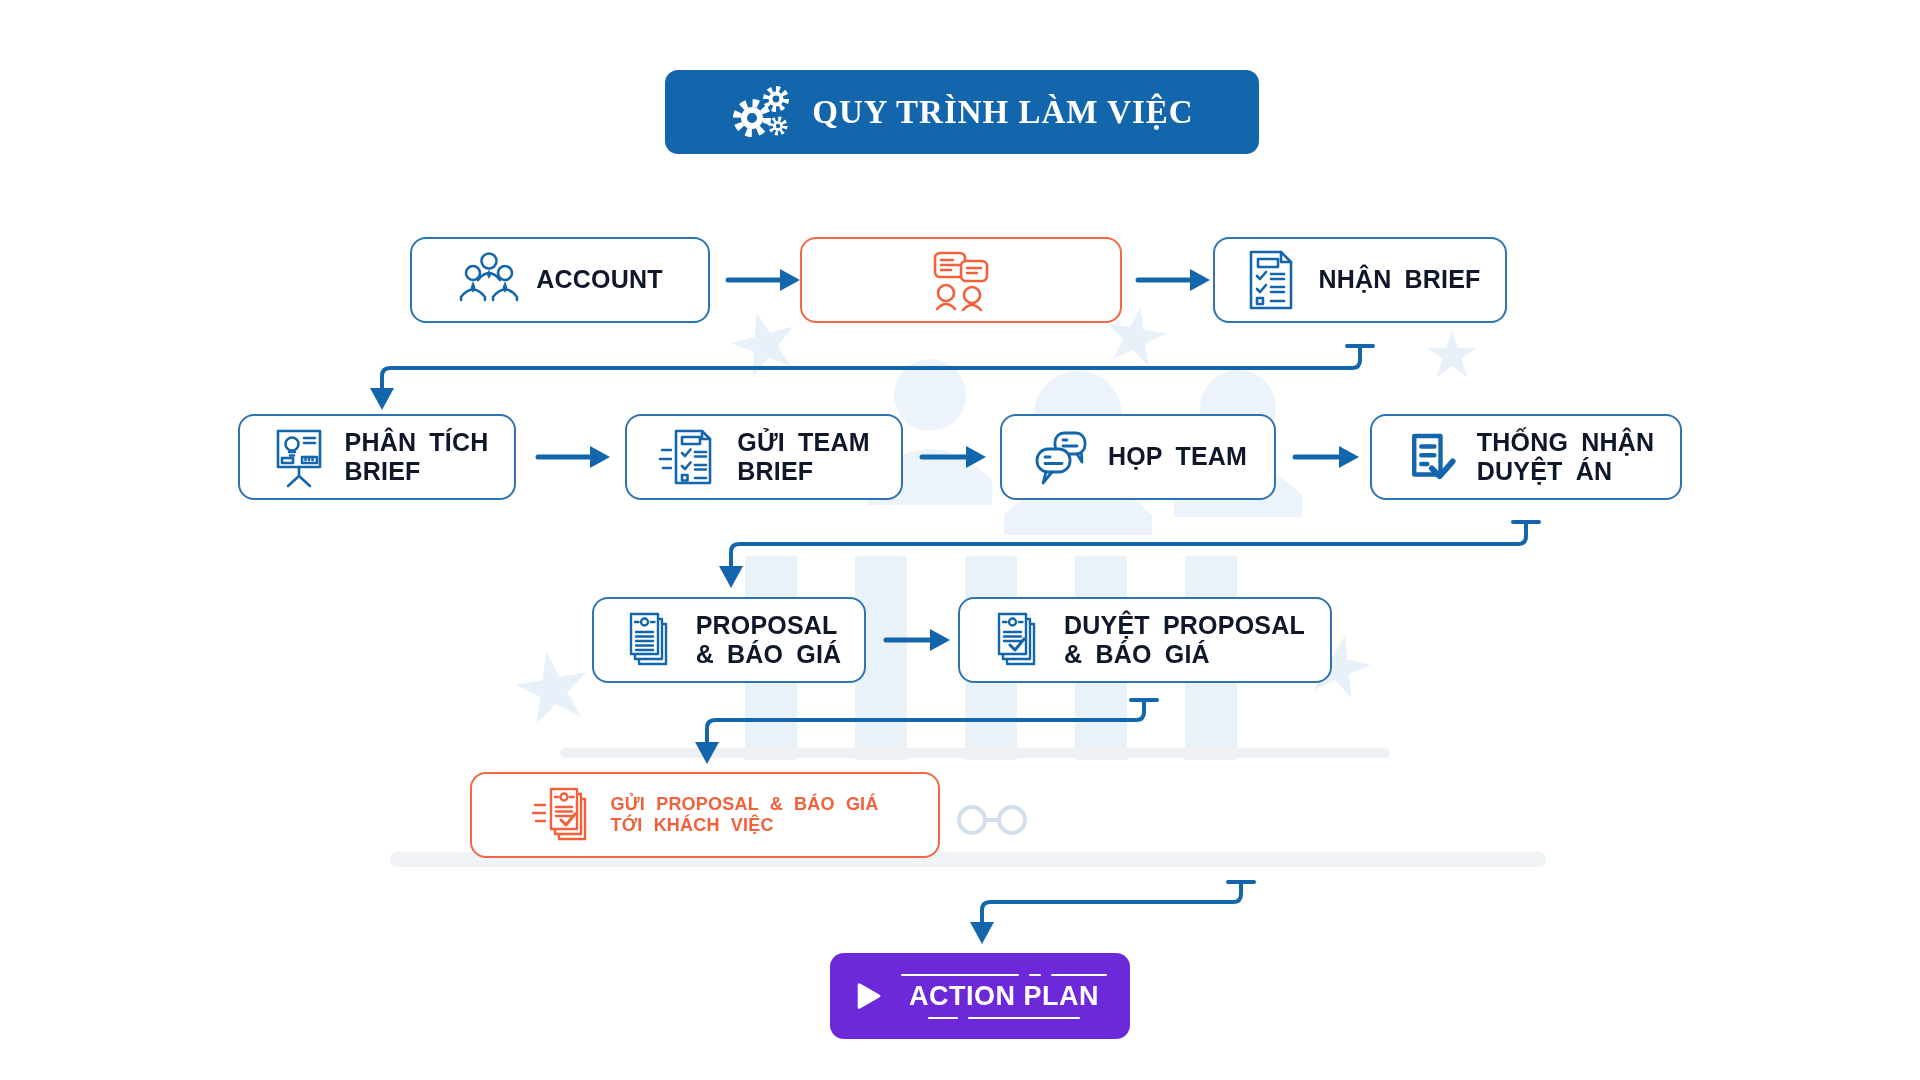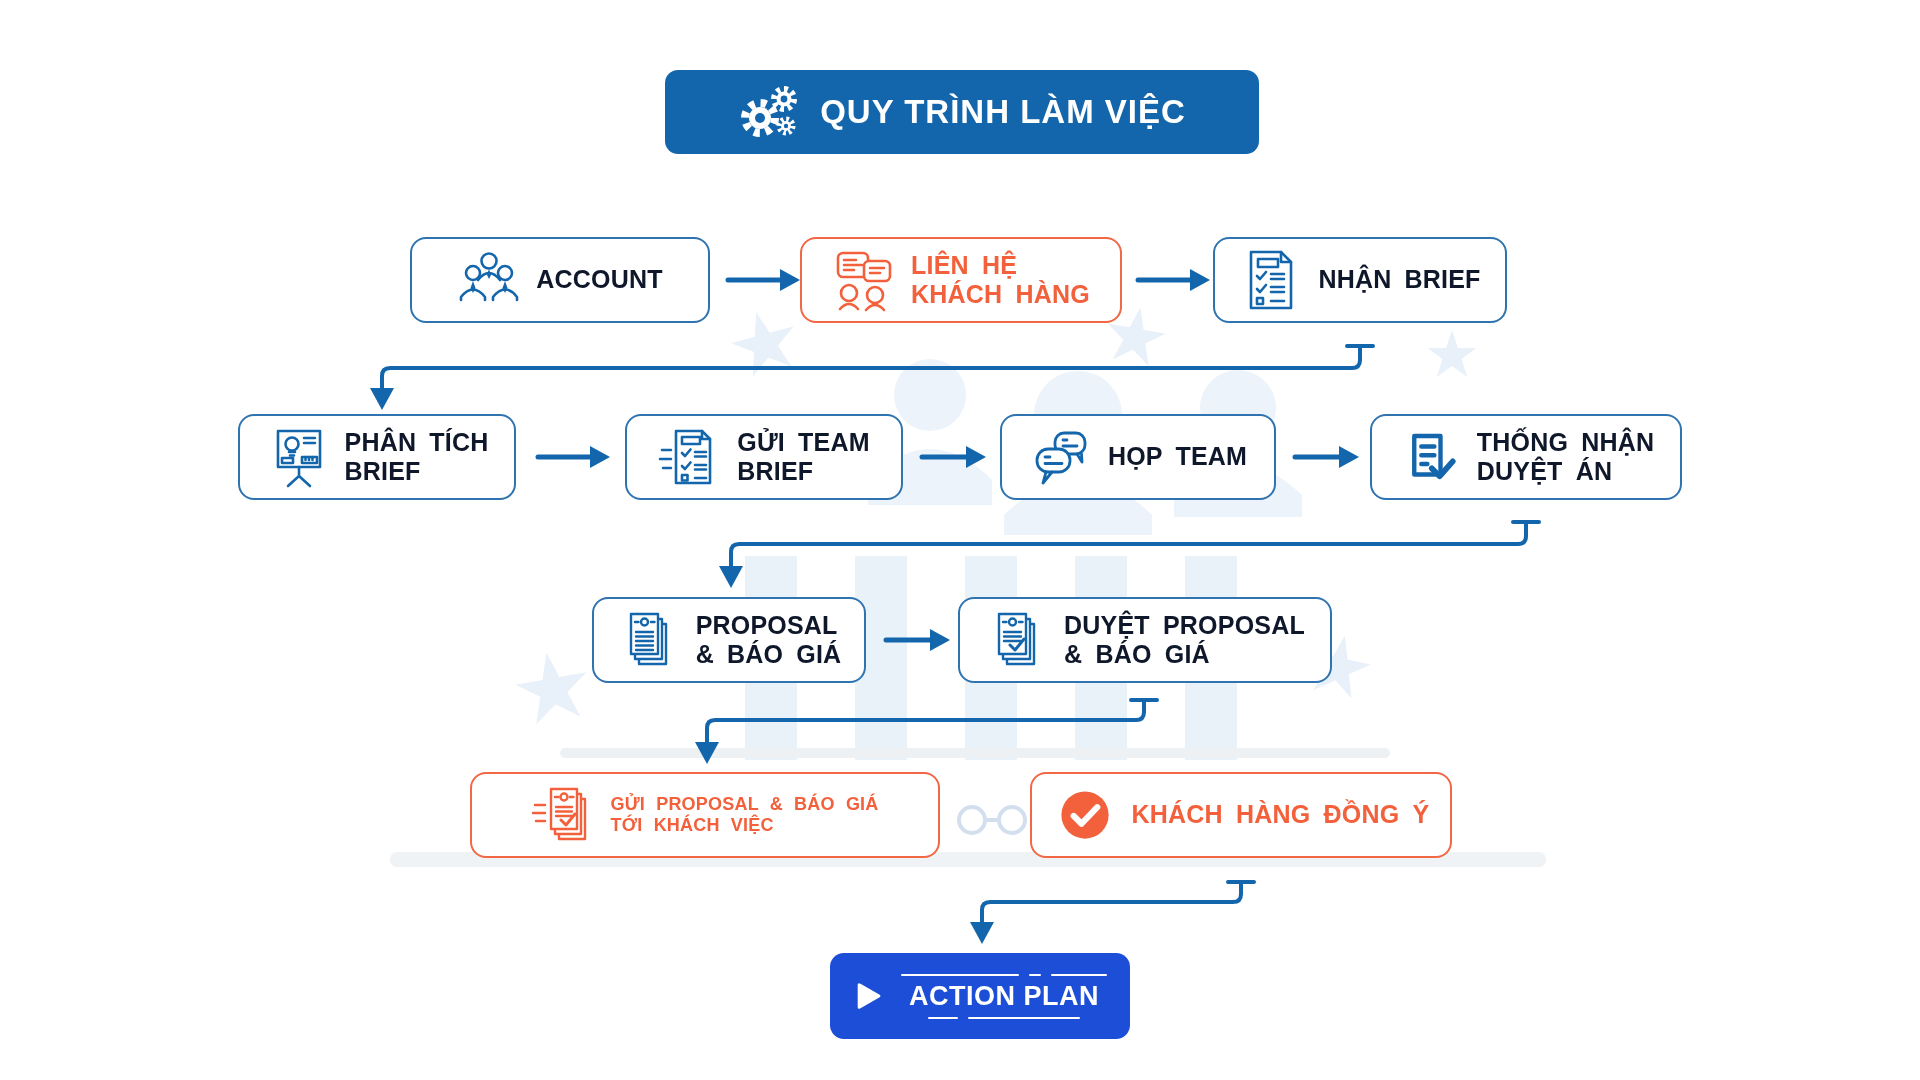--- a/index.html
+++ b/index.html
@@ -11,21 +11,21 @@
   #wm{z-index:0;}
   #connectors{z-index:1;}
 
   
   .banner{
     position:absolute;left:665px;top:70px;width:594px;height:84px;z-index:2;
     background:#1366ab;border-radius:13px;display:flex;align-items:center;
     justify-content:center;gap:18px;
   }
   .banner .title{
-    color:#ffffff;font-size:33px;font-weight:bold;letter-spacing:1px;white-space:nowrap;
+    color:#ffffff;font-size:33px;font-weight:bold;letter-spacing:1px;white-space:nowrap;font-family:Liberation Serif, serif;
   }
 
   
   .node{
     position:absolute;height:86px;z-index:2;background:#ffffff;
     border:2px solid #2f74b0;border-radius:16px;box-sizing:border-box;
     display:flex;align-items:center;justify-content:center;gap:15px;padding:0 10px;
   }
   .node.orange{border-color:#f26744;}
   .nicon{width:64px;height:64px;flex:0 0 64px;color:#1366ab;display:flex;align-items:center;justify-content:center;}
@@ -37,21 +37,21 @@
     display:block;color:#0f172a;font-size:25px;font-weight:bold;line-height:1.18;
     letter-spacing:.2px;word-spacing:6px;white-space:nowrap;
   }
   .node.orange .nlabel span{color:#f2603c;}
   .node.compact .nlabel span{font-size:18px;}
   .nlabel .l2:empty{display:none;}
 
   
   .action-btn{
     position:absolute;left:830px;top:953px;width:300px;height:86px;z-index:2;
-    background:#1d4ed8;border-radius:14px;display:flex;align-items:center;
+    background:#6d28d9;border-radius:14px;display:flex;align-items:center;
     justify-content:center;gap:18px;
   }
   .ap-icon{display:flex;}
   .ap-stack{display:flex;flex-direction:column;align-items:center;gap:5px;}
   .ap-lines{display:flex;gap:10px;align-items:center;}
   .ap-lines i{display:block;height:2px;background:#ffffff;border-radius:2px;}
   .ap-label{color:#ffffff;font-size:27px;font-weight:bold;letter-spacing:.5px;white-space:nowrap;}
 </style>
 </head>
 <body>
@@ -173,24 +173,20 @@
         <path d="M12 12 h12 M12 17 h18 M12 22 h10"></path>
         <rect x="32" y="13" width="26" height="20" rx="5" fill="#fff"></rect>
         <path d="M38 20 h14 M38 25 h10"></path>
         <circle cx="17" cy="45" r="8" fill="#fff"></circle>
             <path d="M8 61 q9 -10 18 0"></path>
         <circle cx="43" cy="47" r="8" fill="#fff"></circle>
             <path d="M34 62 q9 -10 18 0"></path>
       </g>
         </svg>
     </span>
-    <span class="nlabel">
-      <span class="l1">LIÊN HỆ</span>
-        <span class="l2">KHÁCH HÀNG</span>
-    </span>
   </div>
 
   <div class="node blue" style="left:1213px;top:237px;width:294px">
     <span class="nicon">
       <svg viewBox="0 0 64 64">
           <g fill="none" stroke="currentColor" stroke-width="2.6" stroke-linecap="round" stroke-linejoin="round">
         <path d="M12 4 h30 l10 10 v46 h-40 z"></path>
             <path d="M42 4 v10 h10"></path>
         <rect x="19" y="11" width="20" height="8"></rect>
         <path d="M18 28 l3 3 6 -7"></path>
@@ -338,31 +334,20 @@
         <path d="M4 22 h10 M2 30 h12 M5 38 h9"></path>
       </g>
         </svg>
     </span>
     <span class="nlabel">
       <span class="l1">GỬI PROPOSAL &amp; BÁO GIÁ</span>
         <span class="l2">TỚI KHÁCH VIỆC</span>
     </span>
   </div>
 
-  <div class="node orange" style="left:1030px;top:772px;width:422px">
-    <span class="nicon small">
-      <svg viewBox="0 0 64 64">
-        <circle cx="32" cy="32" r="27" fill="currentColor"></circle>
-        <path d="M19 33 l9 9 18 -19" stroke="#fff" stroke-width="7" fill="none" stroke-linecap="round" stroke-linejoin="round"></path>
-      </svg>
-    </span>
-    <span class="nlabel">
-      <span class="l1">KHÁCH HÀNG ĐỒNG Ý</span>
-    </span>
-  </div>
 
   <div class="action-btn">
     <span class="ap-icon">
       <svg width="30" height="32" viewBox="0 0 32 32">
         <path d="M5 4 q0 -2.6 3 -1.1 l20 11.5 q2.6 1.5 0 3.1 l-20 11.5 q-3 1.5 -3 -1.1 z" fill="#ffffff"></path>
       </svg>
     </span>
     <span class="ap-stack">
       <span class="ap-lines">
           <i style="width:118px"></i>

